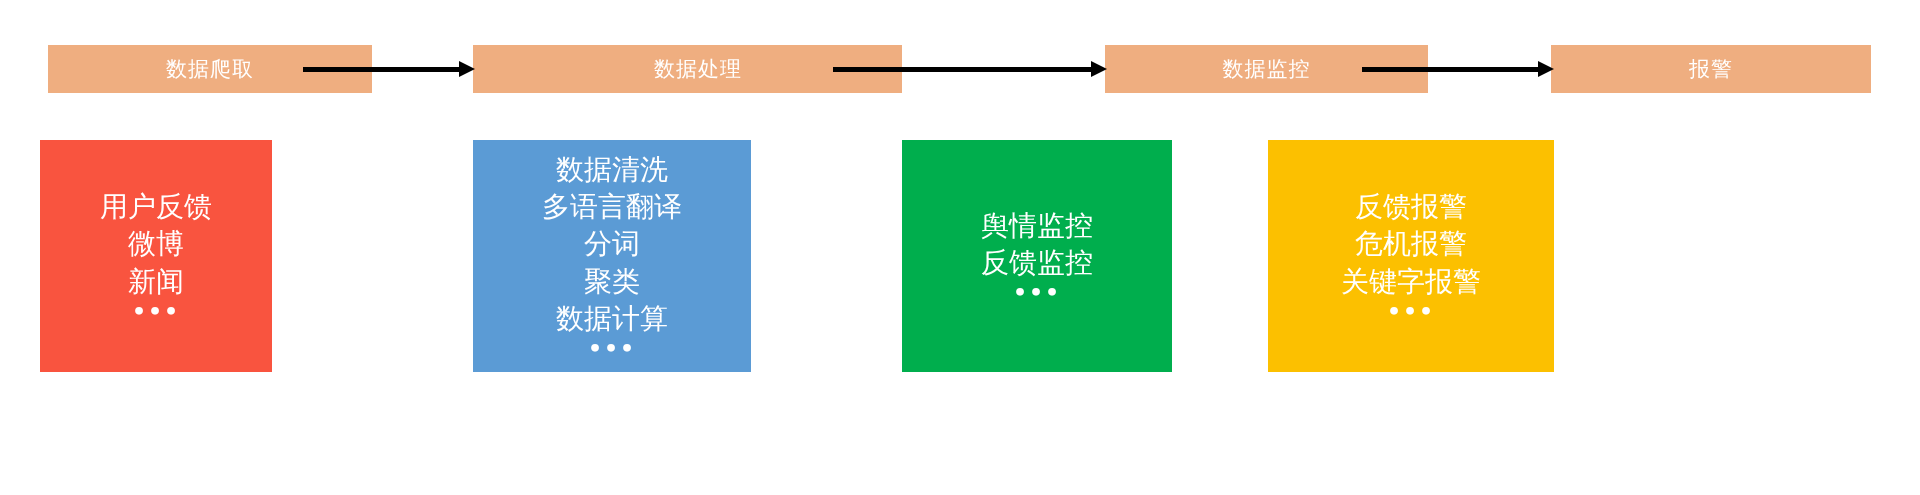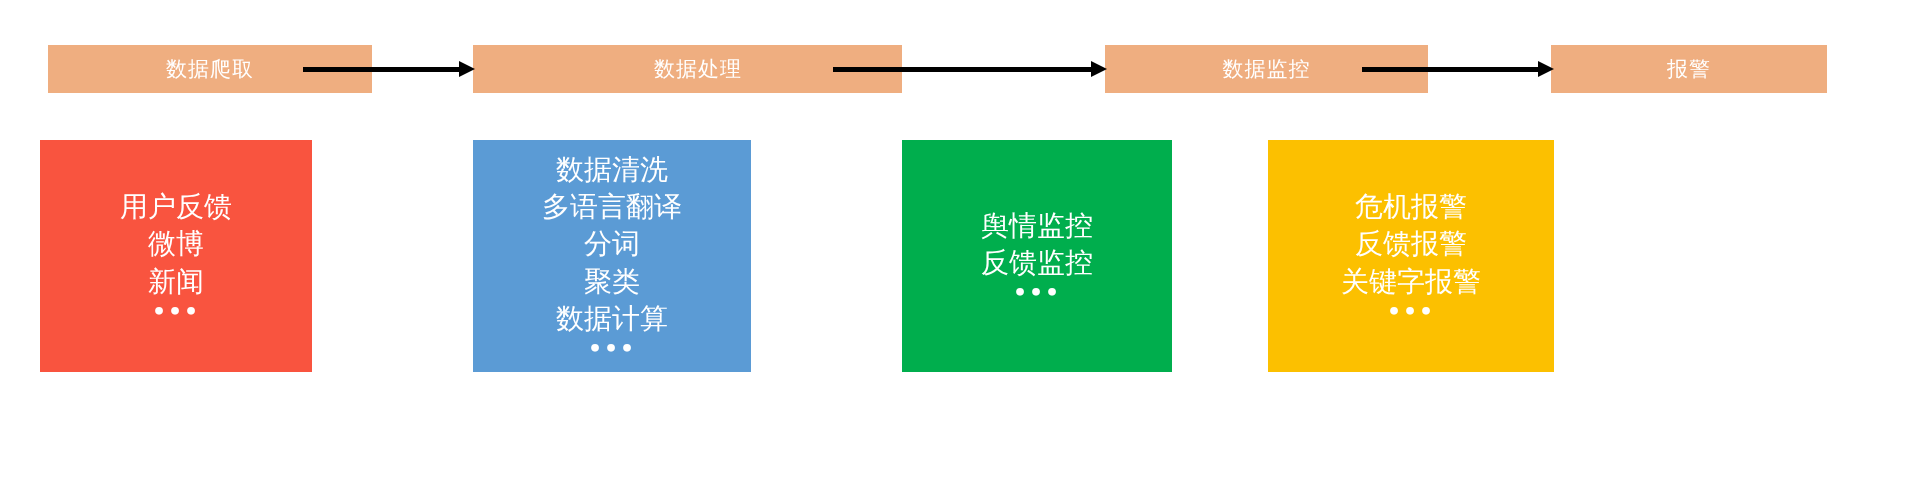--- a/index.html
+++ b/index.html
@@ -37,21 +37,21 @@
     font-family: "DejaVu Serif", "Liberation Serif", serif;
     font-size: 21px;
     line-height: 1;
     letter-spacing: 1px;
     white-space: nowrap;
   }
 
   .stage-1 { left: 48px;   width: 324px; }
   .stage-2 { left: 473px;  width: 429px; padding-left: 21px; }
   .stage-3 { left: 1105px; width: 323px; }
-  .stage-4 { left: 1551px; width: 276px; }
+  .stage-4 { left: 1551px; width: 320px; }
 
   
   .arrow {
     position: absolute;
     top: 61px;
     height: 16px;
   }
   .arrow .shaft {
     position: absolute;
     top: 6px;
@@ -100,21 +100,21 @@
     text-align: center;
   }
   .panel-line.ellipsis {
     font-family: "DejaVu Sans", "Liberation Sans", sans-serif;
     font-size: 22px;
     font-weight: bold;
     line-height: 1.1;
     letter-spacing: 2px;
   }
 
-  .panel-1 { left: 40px;   width: 272px; background: #F9543F; }
+  .panel-1 { left: 40px;   width: 232px; background: #F9543F; }
   .panel-2 { left: 473px;  width: 278px; background: #5B9BD5; }
   .panel-3 { left: 902px;  width: 270px; background: #00AE4D; }
   .panel-4 { left: 1268px; width: 286px; background: #FCC000; }
 </style>
 </head>
 <body>
 
 <div id="canvas">
 
   <div class="stage-box stage-1">
@@ -164,19 +164,19 @@
     <div class="panel-line ellipsis">•••</div>
   </div>
 
   <div class="panel panel-3">
     <div class="panel-line">舆情监控</div>
     <div class="panel-line">反馈监控</div>
     <div class="panel-line ellipsis">•••</div>
   </div>
 
   <div class="panel panel-4">
+    <div class="panel-line">反馈报警</div>
     <div class="panel-line">危机报警</div>
-    <div class="panel-line">反馈报警</div>
     <div class="panel-line">关键字报警</div>
     <div class="panel-line ellipsis">•••</div>
   </div>
 
 </div>
 
 </body></html>

